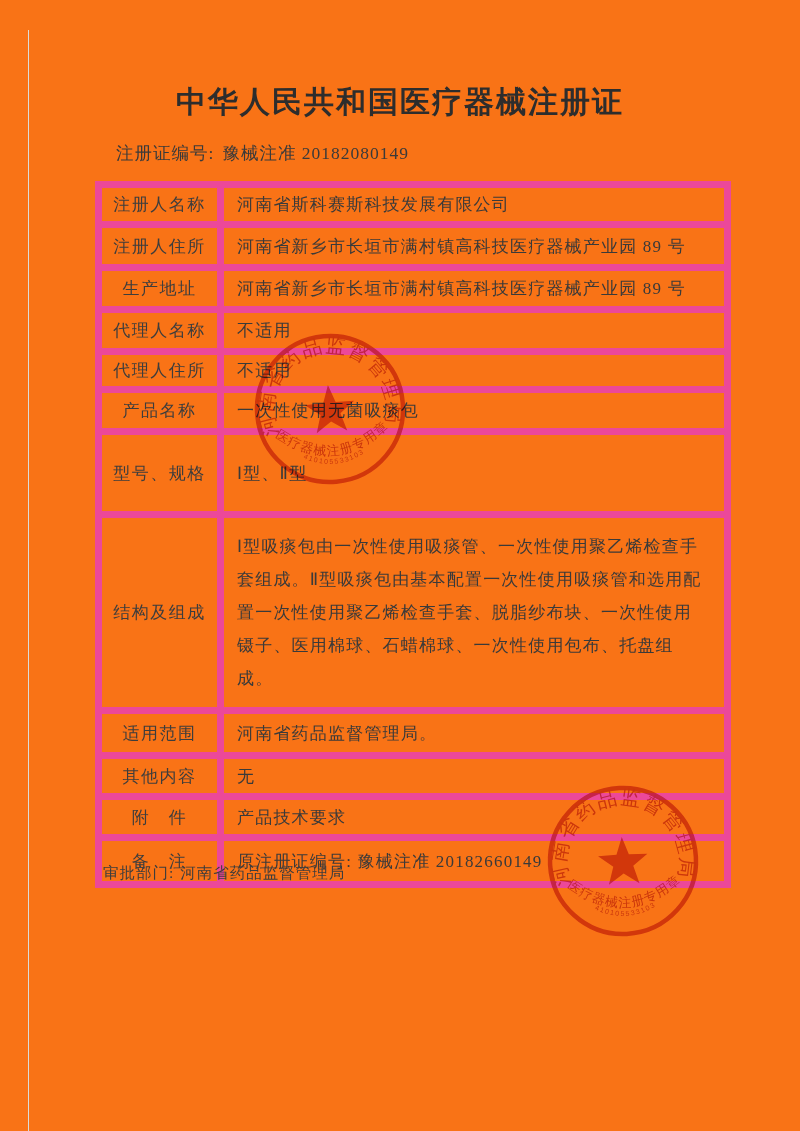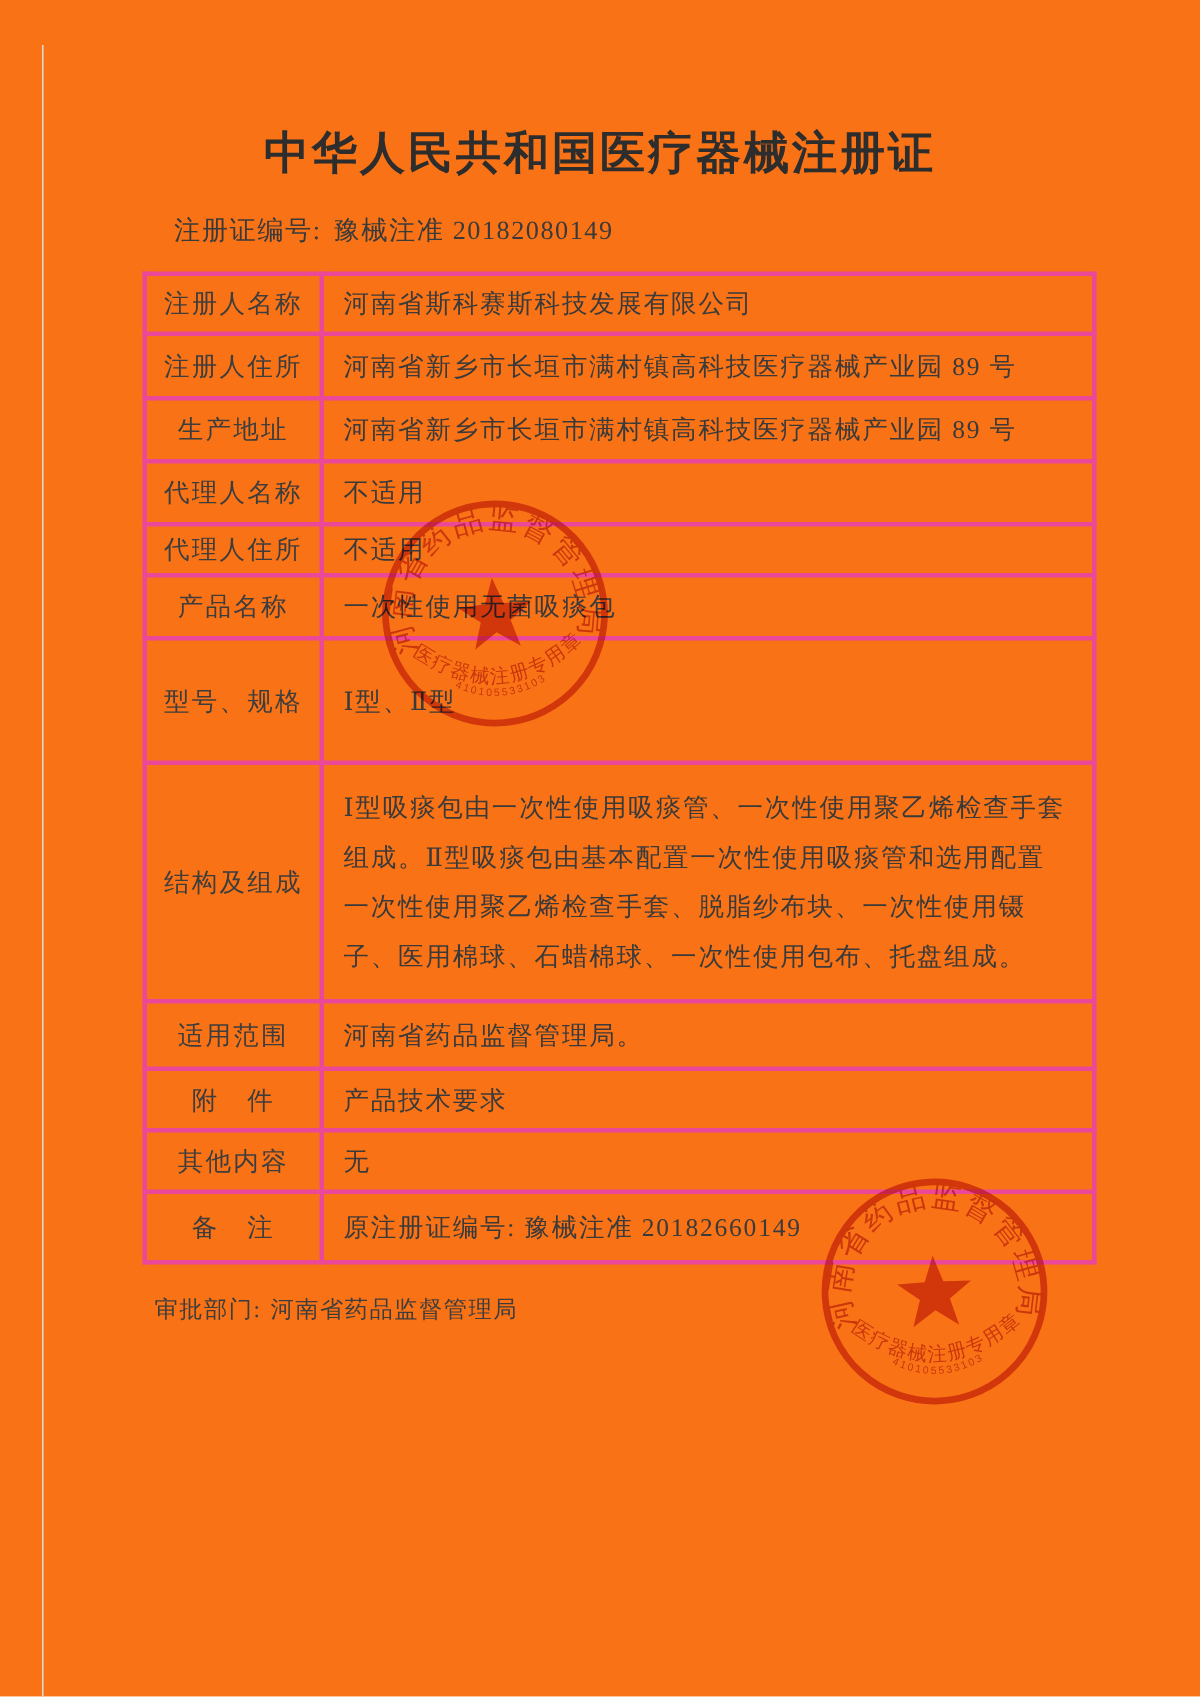--- a/index.html
+++ b/index.html
@@ -24,21 +24,21 @@
   .cert-line {
     position:absolute; top:141px; left:116px;
     font-size:17.5px; letter-spacing:1px; color:#3a3a3a;
   }
   .cert-line .val { margin-left:8px; }
 
   table.cert {
     position:absolute; left:95px; top:181px; width:636px;
     border-collapse:collapse; table-layout:fixed;
   }
-  table.cert td { border:3px solid #ec4899; vertical-align:middle; }
+  table.cert td { border:7px solid #ec4899; vertical-align:middle;font-family:Liberation Serif, serif; }
   td.lbl {
     width:111px; text-align:center;
     font-size:17px; letter-spacing:1.5px; color:#3d3d3d; padding:0 2px;
   }
   td.val {
     font-size:17px; letter-spacing:1.2px; color:#3a3a3a;
     padding:4px 16px 4px 13px;
   }
   tr:nth-child(1){height:40px} tr:nth-child(2){height:43px}
   tr:nth-child(3){height:42px} tr:nth-child(4){height:42px}
@@ -115,26 +115,26 @@
     </tr>
     <tr>
       <td class="lbl">结构及组成</td>
       <td class="val">Ⅰ型吸痰包由一次性使用吸痰管、一次性使用聚乙烯检查手套组成。Ⅱ型吸痰包由基本配置一次性使用吸痰管和选用配置一次性使用聚乙烯检查手套、脱脂纱布块、一次性使用镊子、医用棉球、石蜡棉球、一次性使用包布、托盘组成。</td>
     </tr>
     <tr>
       <td class="lbl">适用范围</td>
       <td class="val">河南省药品监督管理局。</td>
     </tr>
     <tr>
+      <td class="lbl">其他内容</td>
+      <td class="val">无</td>
+    </tr>
+    <tr>
       <td class="lbl">附　件</td>
       <td class="val">产品技术要求</td>
-    </tr>
-    <tr>
-      <td class="lbl">其他内容</td>
-      <td class="val">无</td>
     </tr>
     <tr>
       <td class="lbl">备　注</td>
       <td class="val">原注册证编号: 豫械注准 20182660149</td>
     </tr>
   </tbody>
     </table>
 
   <div class="footer-left">
     <span>审批部门:</span><span class="val">河南省药品监督管理局</span>

